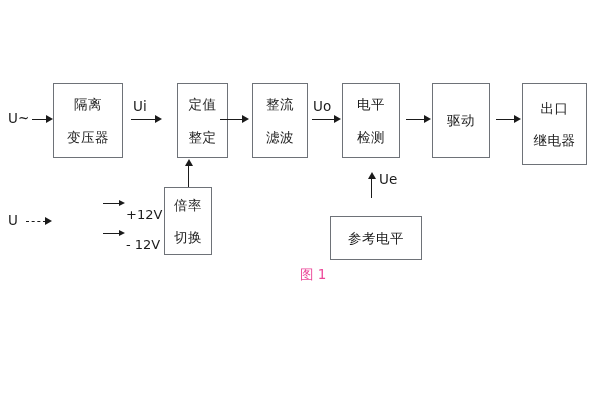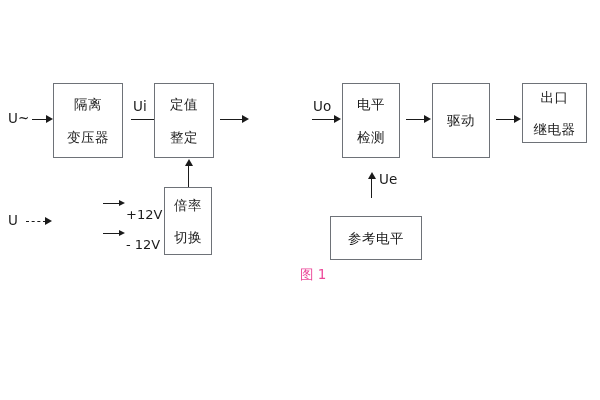--- a/index.html
+++ b/index.html
@@ -104,49 +104,53 @@
 
   <div class="box two" style="left:53px; top:83px; width:70px; height:75px;">
     <span class="ln">隔离</span>
     <span class="ln">变压器</span>
   </div>
 
   <div class="lbl" style="left:133px; top:100px;">Ui</div>
   <div class="hline" style="left:131px; top:119px; width:26px;"></div>
   <div class="ahead-r" style="left:155px; top:115px;"></div>
 
-  <div class="box two" style="left:154px; top:83px; width:60px; height:75px;">
+  <div class="box two" style="left:177px; top:83px; width:51px; height:75px;">
     <span class="ln">定值</span>
     <span class="ln">整定</span>
   </div>
 
   <div class="hline" style="left:220px; top:119px; width:24px;"></div>
   <div class="ahead-r" style="left:242px; top:115px;"></div>
 
+  <div class="box two" style="left:252px; top:83px; width:56px; height:75px;">
+    <span class="ln">整流</span>
+    <span class="ln">滤波</span>
+  </div>
 
   <div class="lbl" style="left:313px; top:100px;">Uo</div>
   <div class="hline" style="left:312px; top:119px; width:24px;"></div>
   <div class="ahead-r" style="left:334px; top:115px;"></div>
 
   <div class="box two" style="left:342px; top:83px; width:58px; height:75px;">
     <span class="ln">电平</span>
     <span class="ln">检测</span>
   </div>
 
   <div class="hline" style="left:406px; top:119px; width:20px;"></div>
   <div class="ahead-r" style="left:424px; top:115px;"></div>
 
   <div class="box" style="left:432px; top:83px; width:58px; height:75px;">
     <span class="ln">驱动</span>
   </div>
 
   <div class="hline" style="left:496px; top:119px; width:20px;"></div>
   <div class="ahead-r" style="left:514px; top:115px;"></div>
 
-  <div class="box two" style="left:522px; top:83px; width:65px; height:60px;">
+  <div class="box two" style="left:522px; top:83px; width:65px; height:82px;">
     <span class="ln">出口</span>
     <span class="ln">继电器</span>
   </div>
 
   <div class="lbl" style="left:8px; top:214px;">U</div>
   <div class="hline dash" style="left:26px; top:221px; width:20px;"></div>
   <div class="ahead-r" style="left:45px; top:217px;"></div>
 
 
   <div class="hline" style="left:103px; top:203px; width:18px;"></div>

